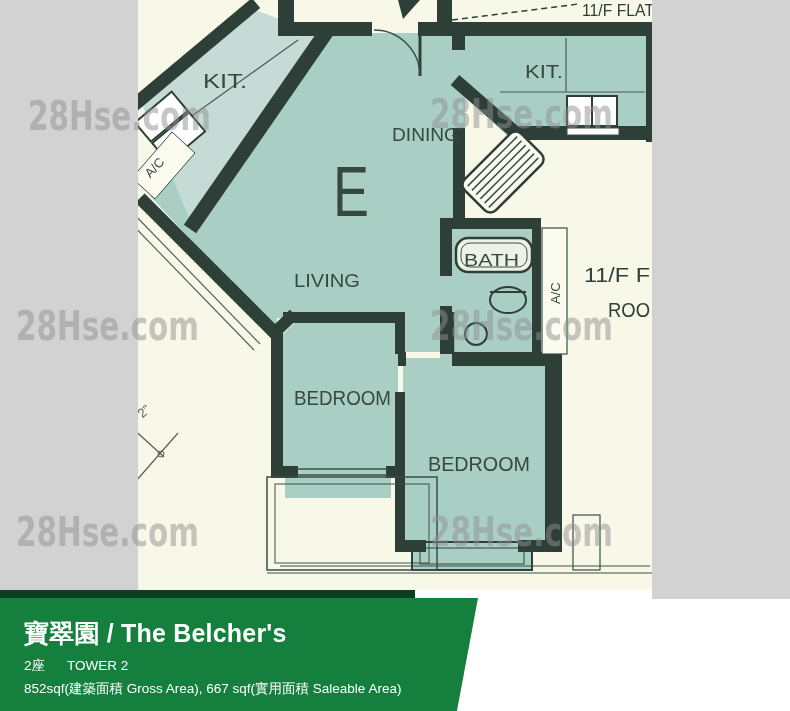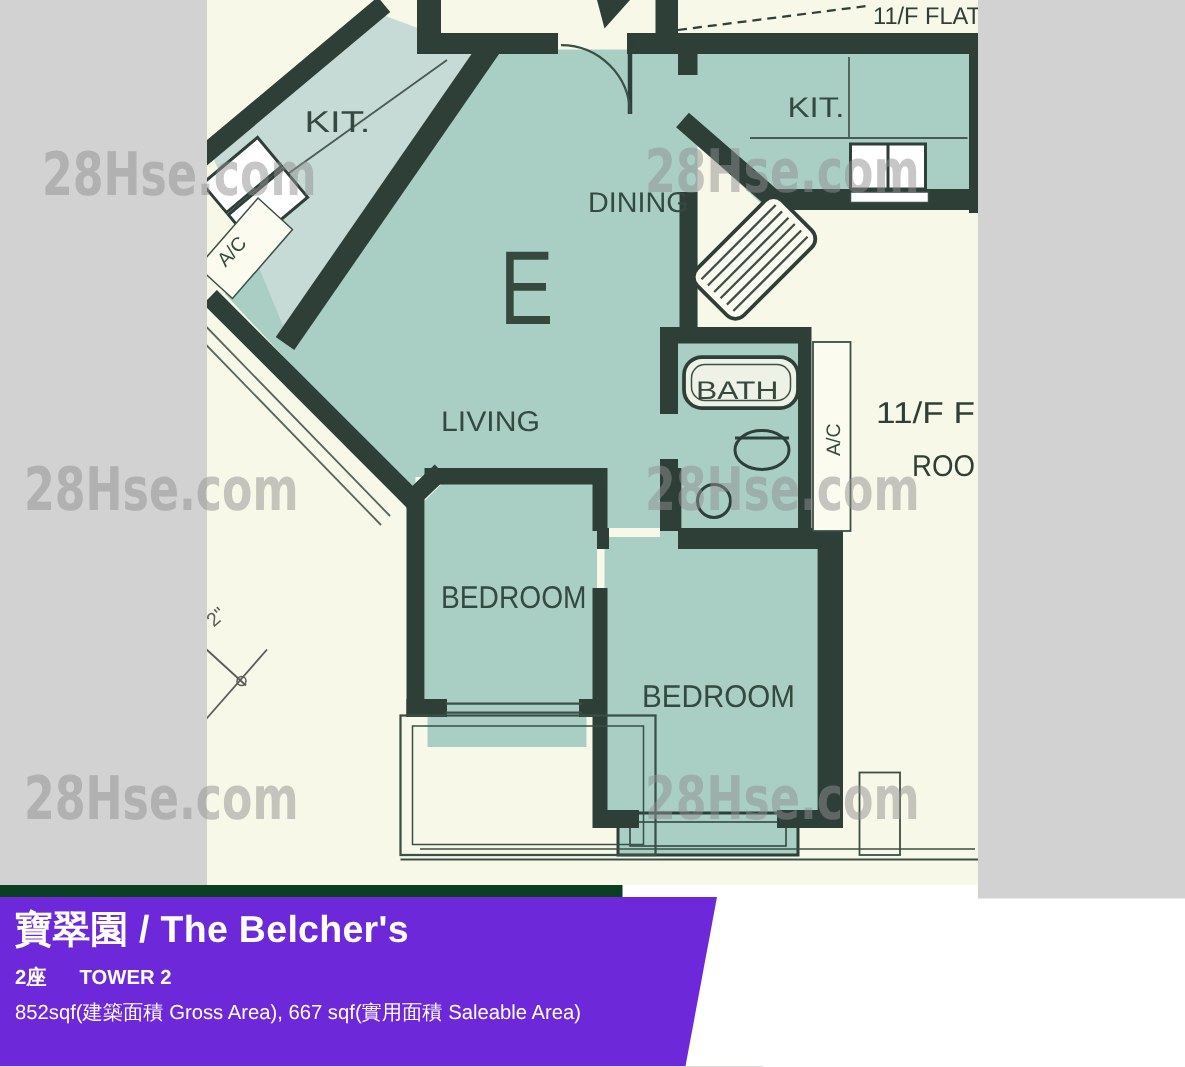--- a/index.html
+++ b/index.html
@@ -3,25 +3,25 @@
 <meta charset="utf-8">
 <style>
   html,body{margin:0;padding:0;background:#d2d2d2;}
   .stage{position:relative;width:790px;height:711px;overflow:hidden;background:#d2d2d2;
          font-family:"Liberation Sans",sans-serif;}
   .plan-svg{position:absolute;left:0;top:0;display:block;}
   
   .infobar{position:absolute;left:0;top:590px;width:790px;height:121px;background:#ffffff;}
   .infobar .topstrip{position:absolute;left:0;top:0;width:415px;height:8px;background:#0a3f22;}
   .infobar .graynotch{position:absolute;left:652px;top:0;width:138px;height:9px;background:#d2d2d2;}
-  .panel{position:absolute;left:0;top:8px;width:478px;height:113px;background:#6d28d9;
-         clip-path:polygon(0 0,100% 0,95.6% 100%,0 100%);color:#ffffff;padding:1px;box-sizing:border-box;}
+  .panel{position:absolute;left:0;top:8px;width:478px;height:113px;background:#15803d;
+         clip-path:polygon(0 0,100% 0,95.6% 100%,0 100%);color:#ffffff;padding:15px;box-sizing:border-box;}
   .panel .title{margin:4px 0 0 9px;font-size:25px;font-weight:bold;letter-spacing:.2px;}
   .panel .addr{margin:6px 0 0 9px;font-size:18px;}
-  .panel .tower{margin:7px 0 0 9px;font-size:13.5px;font-weight:bold;}
+  .panel .tower{margin:7px 0 0 9px;font-size:13.5px;font-weight:normal;}
   .panel .tower .gap{display:inline-block;width:22px;}
   .panel .area{margin:5px 0 0 9px;font-size:13.5px;}
 </style>
 </head>
 <body>
 
 <div class="stage">
 
   <svg class="plan-svg" width="790" height="590" viewBox="0 0 790 590">
 

